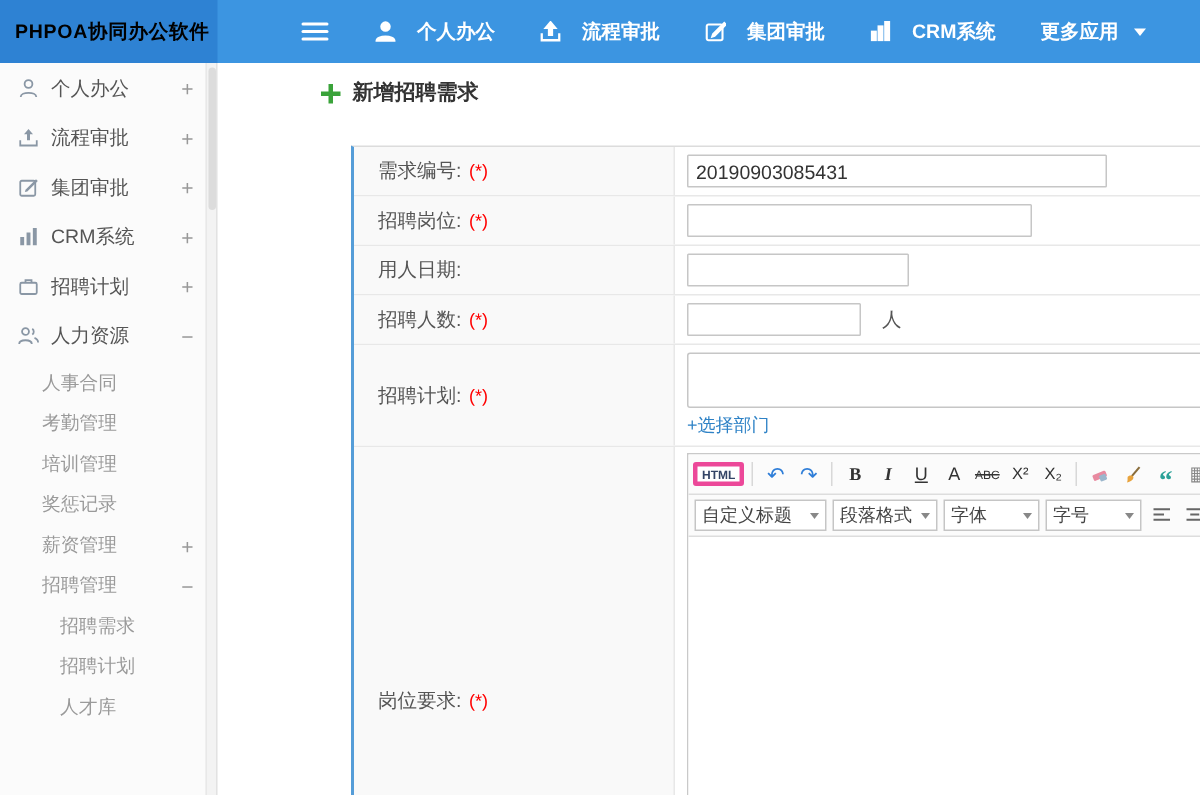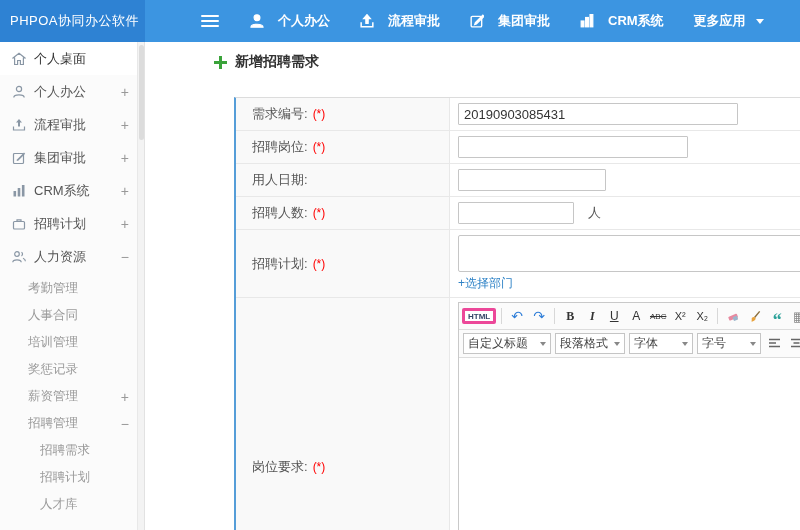--- a/index.html
+++ b/index.html
@@ -2,21 +2,21 @@
 <html><head>
 <meta charset="utf-8">
 <style>
   *{margin:0;padding:0;box-sizing:border-box;}
   html,body{width:800px;height:530px;overflow:hidden;background:#fff;
     font-family:"Liberation Sans","DejaVu Sans",sans-serif;}
 
   
   .topbar{position:absolute;top:0;left:0;width:800px;height:42px;background:#3c95e1;
     display:flex;align-items:center;z-index:5;}
-  .logo{width:145px;height:42px;background:#2e82d3;color:#ffffff;font-size:13px;font-weight:normal;
+  .logo{width:145px;height:42px;background:#2e82d3;color:#000000;font-size:13px;font-weight:bold;
     display:flex;align-items:center;padding-left:10px;letter-spacing:.5px;}
   .hamburger{margin-left:56px;width:18px;cursor:pointer;}
   .hamburger .bar{height:2px;background:#fff;margin:3px 0;border-radius:1px;}
   .top-nav{display:flex;align-items:center;margin-left:16px;height:42px;}
   .nav-item{display:flex;align-items:center;gap:6px;color:#fff;font-size:13px;font-weight:bold;
     padding:0 15px;height:42px;cursor:pointer;white-space:nowrap;}
   .nav-item svg{width:14px;height:14px;fill:#fff;stroke:#fff;}
   .caret-down{width:0;height:0;border-left:4px solid transparent;border-right:4px solid transparent;
     border-top:5px solid #fff;margin-left:4px;}
 
@@ -142,28 +142,20 @@
       <span>CRM系统</span>
     </div>
     <div class="nav-item">
       <span>更多应用</span>
       <span class="caret-down"></span>
     </div>
   </div>
 </div>
 
 <div class="sidebar">
-  <div class="side-item active">
-    <span class="s-icon">
-      <svg viewBox="0 0 14 14">
-          <path d="M7 1.2 13 6h-1.6v6.5H8.4V8.5H5.6v4H2.6V6H1z" fill="none" stroke="currentColor" stroke-width="1.2"></path>
-        </svg>
-    </span>
-    <span>个人桌面</span>
-  </div>
   <div class="side-item">
     <span class="s-icon">
       <svg viewBox="0 0 14 14">
           <circle cx="7" cy="4" r="2.6" fill="none" stroke="currentColor" stroke-width="1.2"></circle>
           <path d="M1.8 12.6c0-3.6 10.4-3.6 10.4 0" fill="none" stroke="currentColor" stroke-width="1.2"></path>
         </svg>
     </span>
     <span>个人办公</span>
     <span class="s-expand">+</span>
   </div>
@@ -215,24 +207,24 @@
           <path d="M0.8 12.3c0-3.3 8.4-3.3 8.4 0" fill="none" stroke="currentColor" stroke-width="1.2"></path>
           <path d="M9.5 2.2a2.3 2.3 0 0 1 0 3.8M11 8.2c1.6.6 2.4 1.6 2.4 3.1" fill="none" stroke="currentColor" stroke-width="1.2"></path>
         </svg>
     </span>
     <span>人力资源</span>
     <span class="s-expand">−</span>
   </div>
 
   <div class="sub-group">
     <div class="side-sub">
+      <span>人事合同</span>
+    </div>
+    <div class="side-sub">
       <span>考勤管理</span>
-    </div>
-    <div class="side-sub">
-      <span>人事合同</span>
     </div>
     <div class="side-sub">
       <span>培训管理</span>
     </div>
     <div class="side-sub">
       <span>奖惩记录</span>
     </div>
     <div class="side-sub">
       <span>薪资管理</span>
       <span class="s-expand">+</span>

